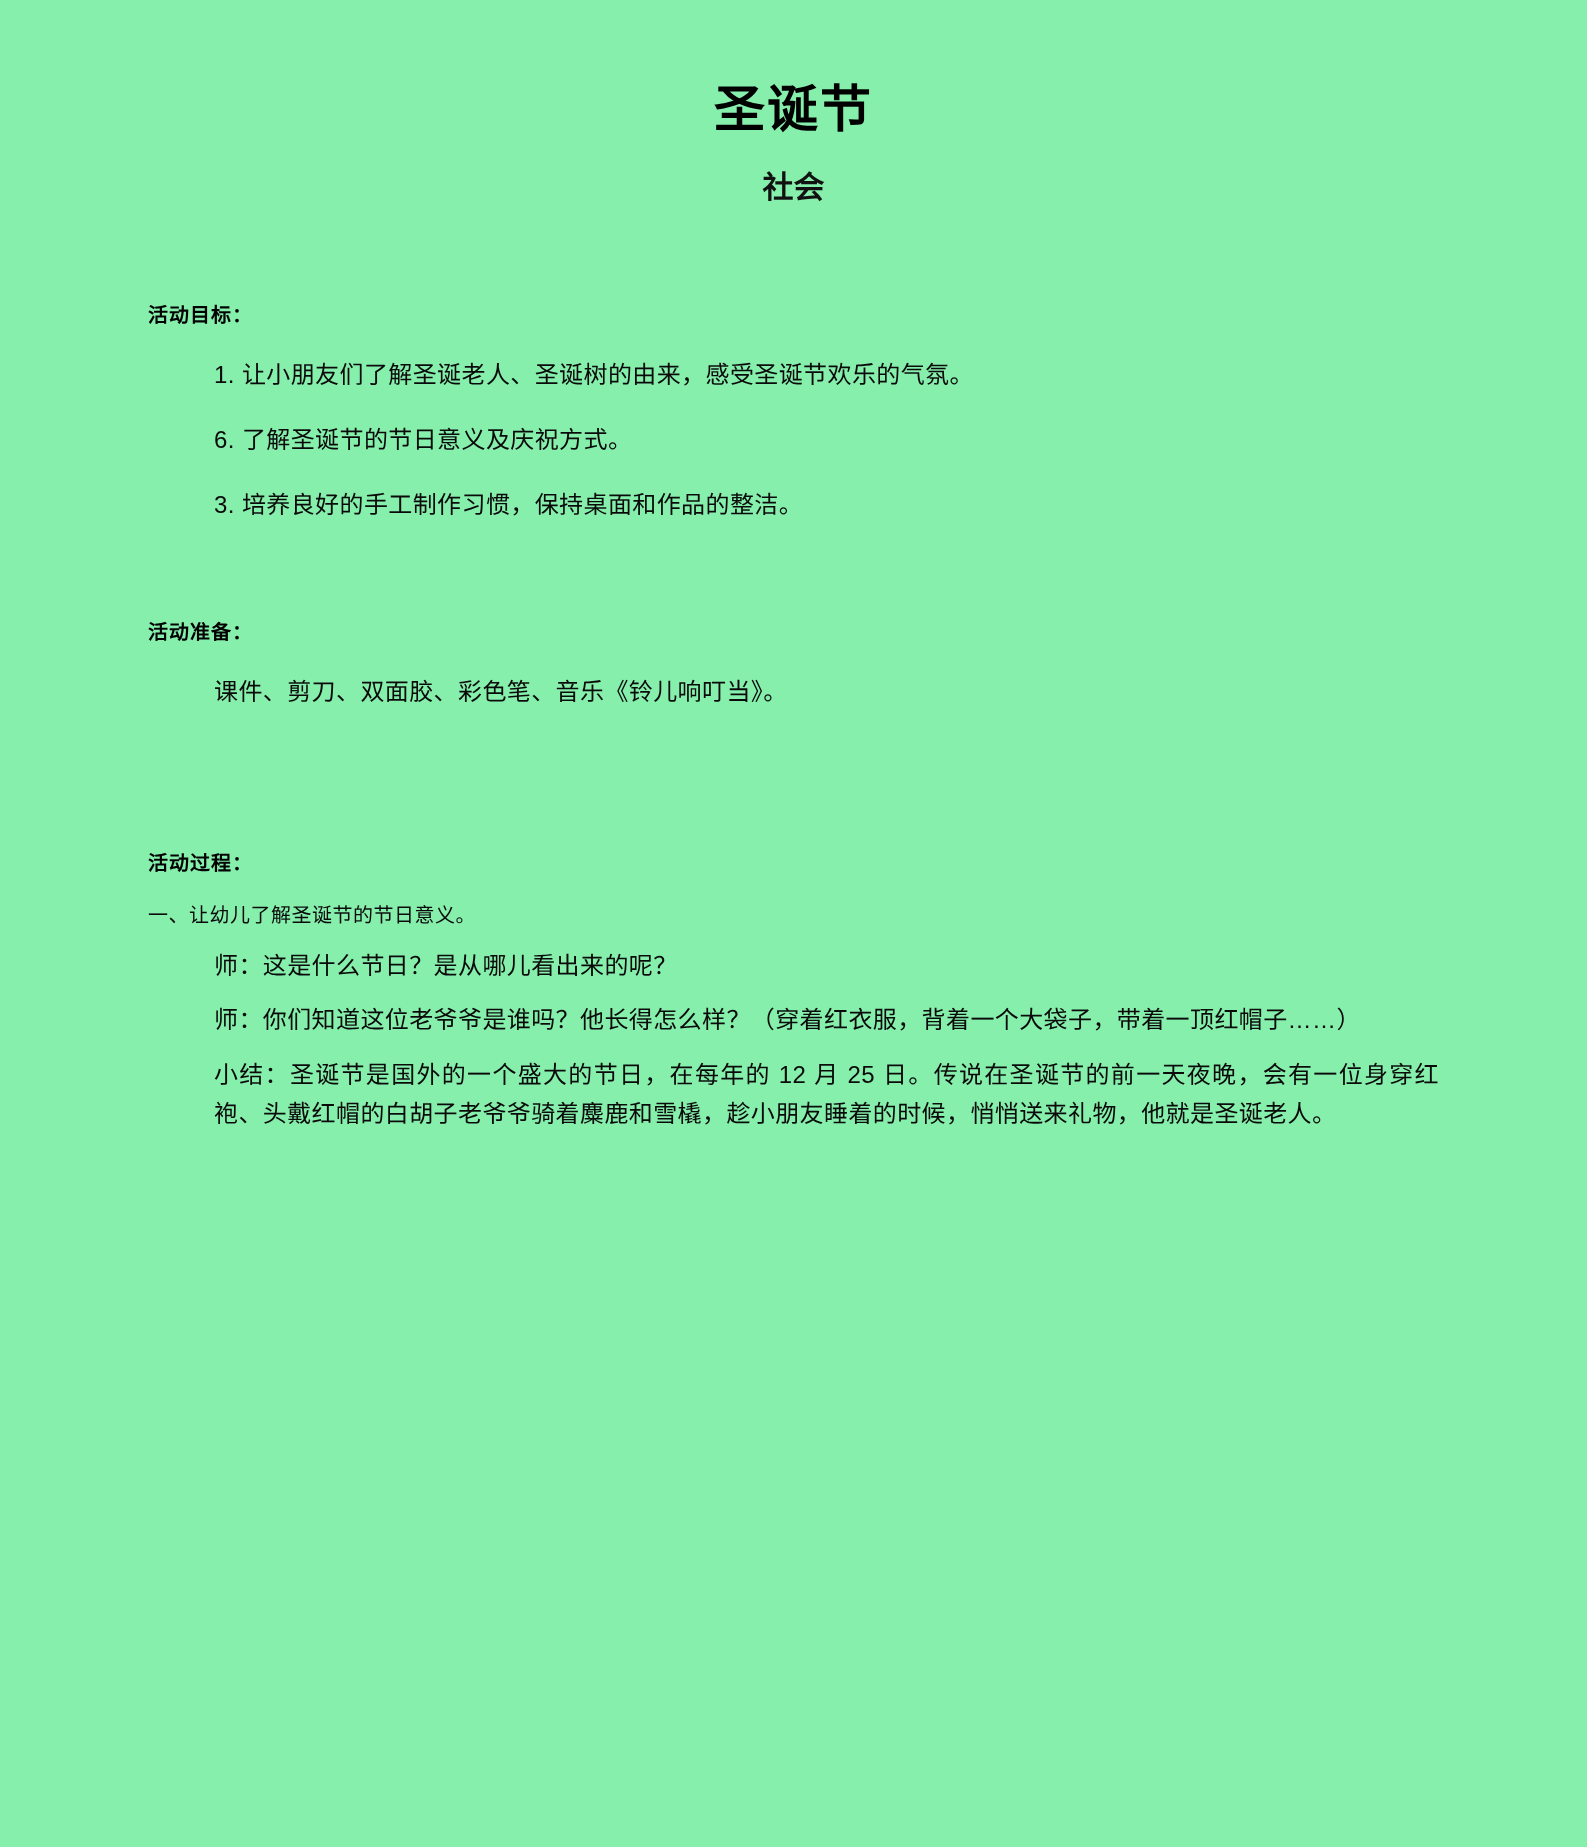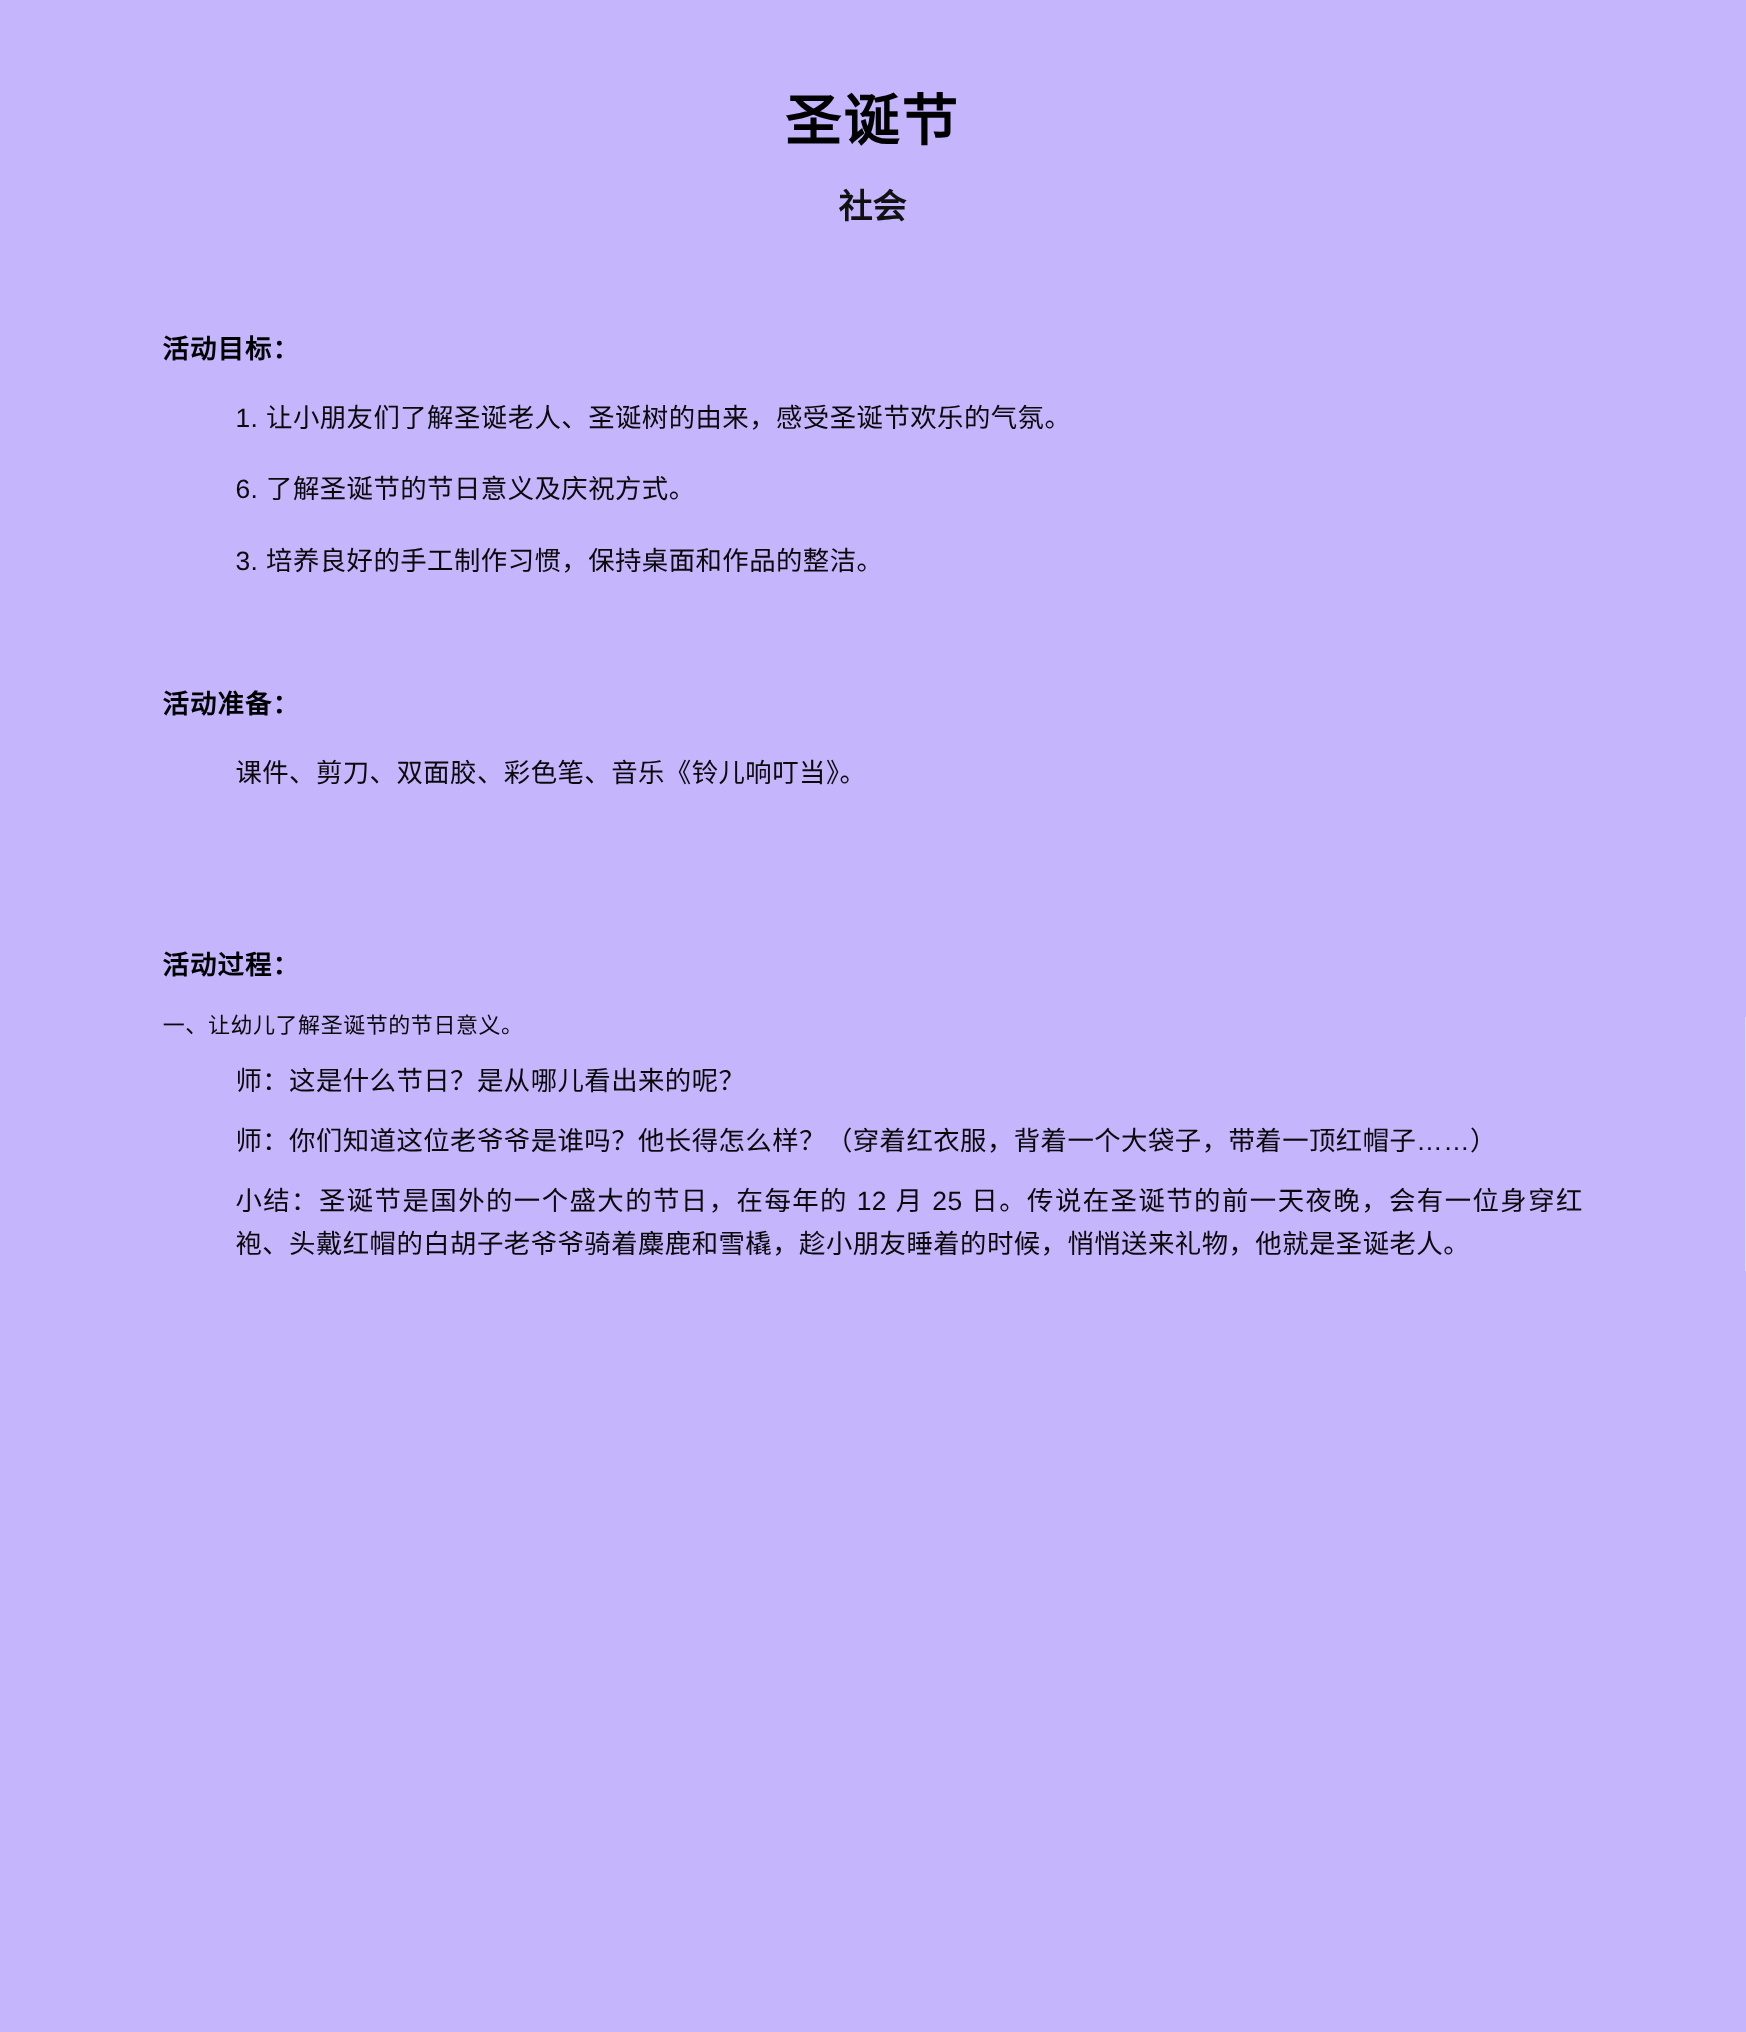--- a/index.html
+++ b/index.html
@@ -11,21 +11,21 @@
   body {
     font-family: "Liberation Sans", "DejaVu Sans", sans-serif;
     color: #0a0a0a;
     -webkit-font-smoothing: antialiased;
   }
   .page {
     position: relative;
     width: 1587px;
     height: 1847px;
     margin: 0 auto;
-    background: #c4b5fd;
+    background: #86efac;
     overflow: hidden;
     box-sizing: border-box;
     padding: 0 148px;
   }
 
   
   .doc-title {
     margin: 0;
     padding-top: 78px;
     text-align: center;
@@ -40,21 +40,21 @@
     padding-top: 26px;
     text-align: center;
     font-size: 31px;
     font-weight: bold;
     line-height: 1.3;
     color: #111111;
   }
 
   
   .section-heading {
-    font-size: 24px;
+    font-size: 20px;
     font-weight: bold;
     line-height: 1.5;
     letter-spacing: 1px;
     color: #000000;
   }
 
   
   .body-line {
     font-size: 20px;
     font-weight: normal;

